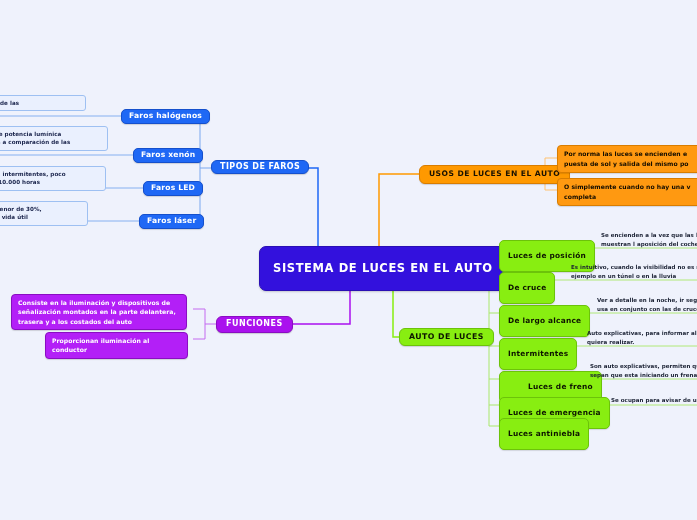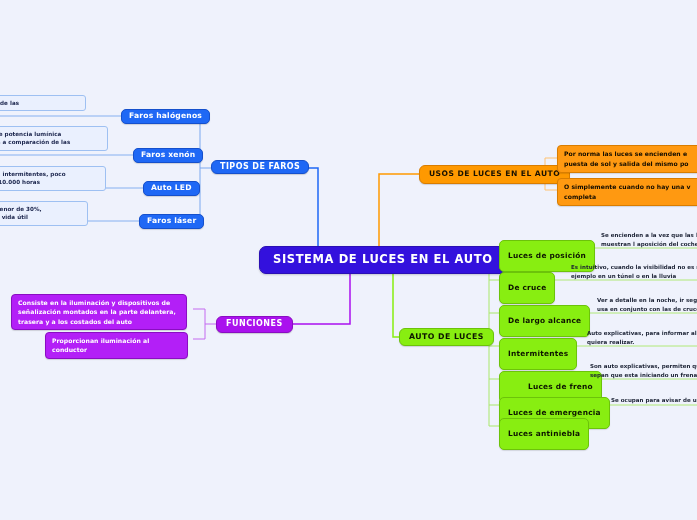--- a/index.html
+++ b/index.html
@@ -23,21 +23,21 @@
 
   
   .n-root{
     background:#3311dd;
     color:#ffffff;
     border:1px solid #2a0fb4;
     border-radius:7px;
     font-size:11.5px;
     letter-spacing:.6px;
     padding:0 13px;
-    height:28px;
+    height:45px;
     box-shadow:0 1px 2px rgba(0,0,0,.18);
   }
 
   
   .n-blue{
     background:#1f68f5;
     color:#ffffff;
     border:1px solid #1550cc;
     border-radius:6px;
     font-size:8px;
@@ -212,21 +212,21 @@
     <path d="M 570 379 L 697 379" stroke="#a9e86a" stroke-width="0.9" fill="none"></path>
     <path d="M 592 405 L 697 405" stroke="#a9e86a" stroke-width="0.9" fill="none"></path>
   </svg>
 
   <div class="node n-root" style="left:259px;top:246px;">SISTEMA DE LUCES EN EL AUTO</div>
 
   <div class="node n-blue" style="left:211px;top:159.5px;">TIPOS DE FAROS</div>
 
   <div class="node n-blue-leaf" style="left:121px;top:108.5px;">Faros halógenos</div>
   <div class="node n-blue-leaf" style="left:133px;top:147.5px;">Faros xenón</div>
-  <div class="node n-blue-leaf" style="left:143px;top:180.5px;">Auto LED</div>
+  <div class="node n-blue-leaf" style="left:143px;top:180.5px;">Faros LED</div>
   <div class="node n-blue-leaf" style="left:139px;top:213.5px;">Faros láser</div>
 
   <div class="node n-blue-desc" style="left:-82px;top:95px;width:168px;">os. vida útil por debajo de las</div>
   <div class="node n-blue-desc" style="left:-60px;top:126px;width:168px;">s, 3 veces más de potencia lumínica
 da útil se triplica a comparación de las</div>
   <div class="node n-blue-desc" style="left:-60px;top:166px;width:166px;">a los frenos y los intermitentes, poco
 ido, vida útil de 10.000 horas</div>
   <div class="node n-blue-desc" style="left:-62px;top:201px;width:150px;">eñas, consumo menor de 30%,
 e distancia, larga vida útil</div>
 

